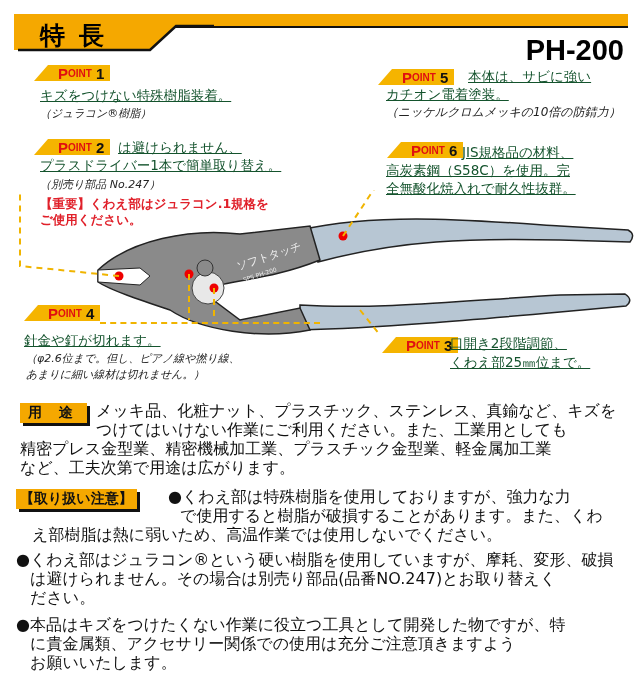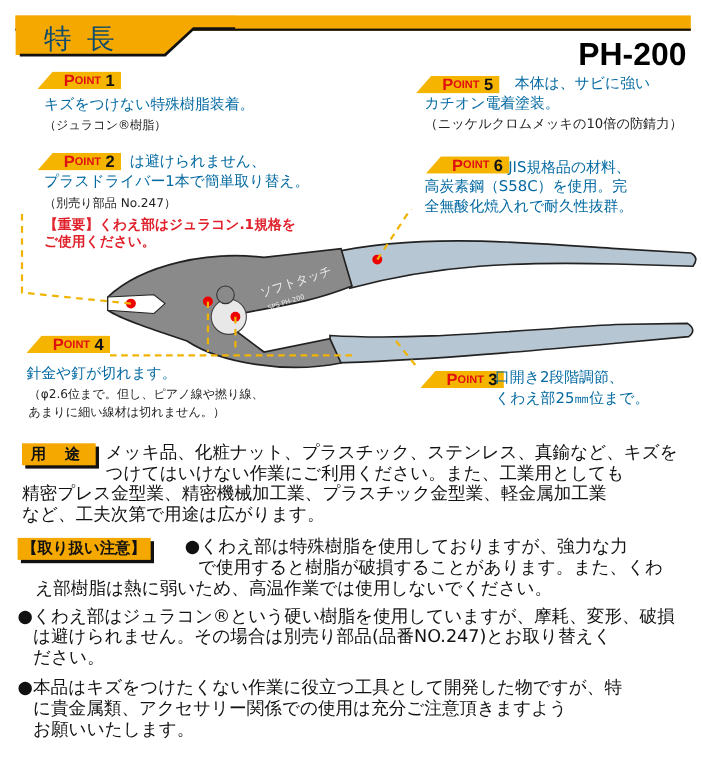--- a/index.html
+++ b/index.html
@@ -1,26 +1,26 @@
 <!DOCTYPE html>
 <html><head>
 <meta charset="utf-8">
 <style>
   html,body{margin:0;padding:0;background:#fff;}
   body{width:638px;height:700px;position:relative;overflow:hidden;font-family:"DejaVu Sans","Liberation Sans",sans-serif;color:#222;}
   .abs{position:absolute;}
   .header-line{left:14px;top:14px;width:614px;height:12px;background:#f5a800;border-bottom:2px solid #111;}
-  .header-title{left:40px;top:19px;font-size:25px;font-weight:normal;letter-spacing:14px;color:#0c4a6e;}
+  .header-title{left:40px;top:19px;font-size:25px;font-weight:bold;letter-spacing:14px;color:#000000;}
   .model{right:14px;top:34px;font-size:29px;font-weight:bold;color:#000000;font-family:"Liberation Sans",sans-serif;}
   .point-tag{height:16px;background:#f5b400;display:flex;align-items:center;padding:0 6px 0 24px;clip-path:polygon(14px 0,100% 0,100% 100%,0 100%);font-family:"Liberation Sans",sans-serif;font-weight:bold;font-size:12px;}
   .point-tag .p{color:#e01010;font-size:15px;}
   .point-tag .oint{color:#e01010;font-size:10px;margin-right:4px;}
   .point-tag .num{color:#111;font-size:15px;}
-  .txt{font-size:13.5px;line-height:17px;color:#0369a1;white-space:nowrap;}
-  .sub{font-size:11px;line-height:15px;color:#222;white-space:nowrap;}
+  .txt{font-size:13.5px;line-height:17px;color:#14532d;white-space:nowrap;text-decoration:underline;}
+  .sub{font-size:11px;line-height:15px;color:#222;white-space:nowrap;font-style:italic;}
   .red{color:#e0202a;font-weight:bold;font-size:12.5px;line-height:16px;white-space:nowrap;}
   .dash-h{border-top:2px dashed #f0b400;height:0;}
   .label-box{background:#f5a800;box-shadow:3px 3px 0 #111;font-weight:bold;font-size:14px;color:#111;padding:1px 8px;white-space:nowrap;}
   .body-txt{font-size:16px;line-height:19px;color:#111;white-space:nowrap;}
 </style>
 </head>
 <body>
 
 <div class="abs header-line"></div>
 <div class="abs" style="left:14px;top:14px;width:150px;height:36px;background:#f5a800;clip-path:polygon(0 0,100% 0,100% 0,calc(100% - 0px) 0, 100% 0, 100% 0);"></div>

